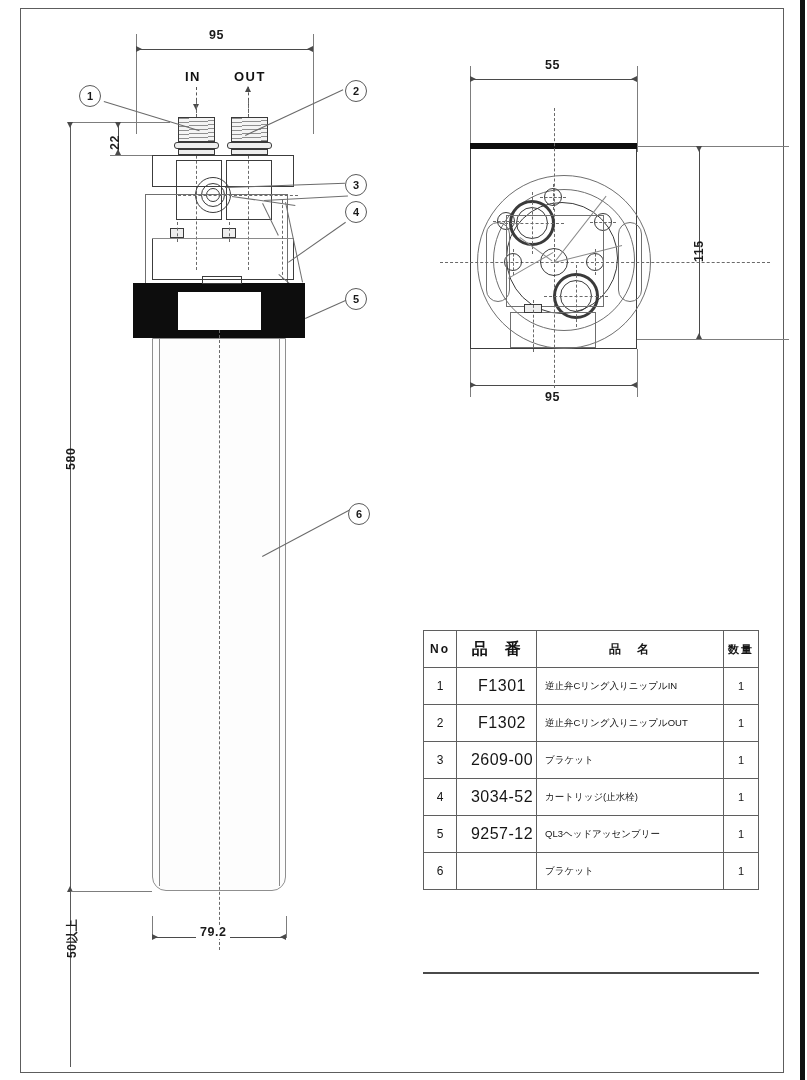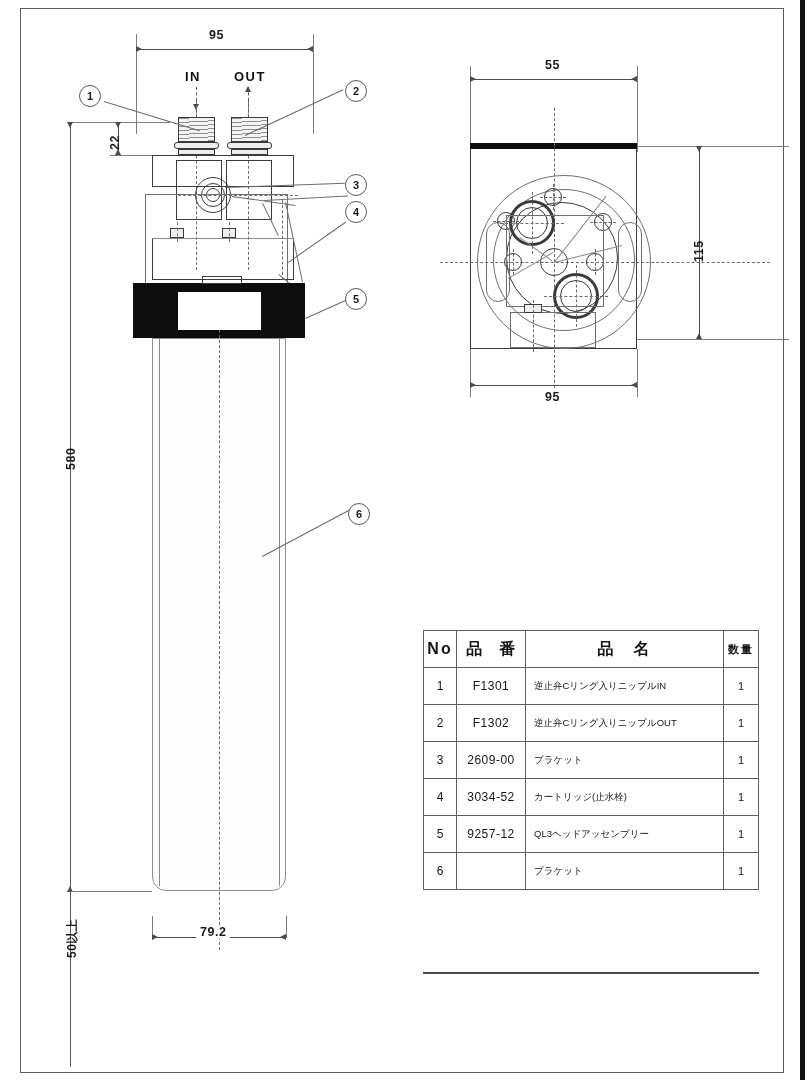--- a/index.html
+++ b/index.html
@@ -71,26 +71,26 @@
   
   #parts{
     position:absolute;left:423px;top:630px;width:336px;
     border-collapse:collapse;background:#fff;
   }
   #parts th,#parts td{
     border:1px solid #5f5f5f;
     font-size:10px;color:#151515;text-align:center;
     padding:0;height:36px;
   }
-  #parts th{font-weight:bold;font-size:16px;letter-spacing:2px;}
+  #parts th{font-weight:bold;font-size:12px;letter-spacing:2px;}
   #parts td.nm{text-align:left;padding-left:8px;font-size:9.5px;letter-spacing:0px;}
   #parts .c-no{width:32px;}
   #parts .c-pn{width:68px;font-size:16px;letter-spacing:.5px;}
   #parts .c-qty{width:34px;font-size:11px;}
-  #parts td.c-pn{font-size:12px;}
+  #parts td.c-pn{font-size:16px;padding-left:11px;}
   #parts td.c-no{font-size:12px;}
 
   
   #title-block{position:absolute;left:423px;top:972px;width:336px;border:1px solid #4a4a4a;box-sizing:border-box;background:#fff;}
   .tb-row{border-bottom:1px solid #4a4a4a;height:35px;display:flex;align-items:center;justify-content:center;}
   .tb-row:last-child{border-bottom:none;}
   .tb-row span{font-size:16px;font-weight:bold;letter-spacing:2.5px;color:#101010;}
 </style>
 </head>
 <body>

